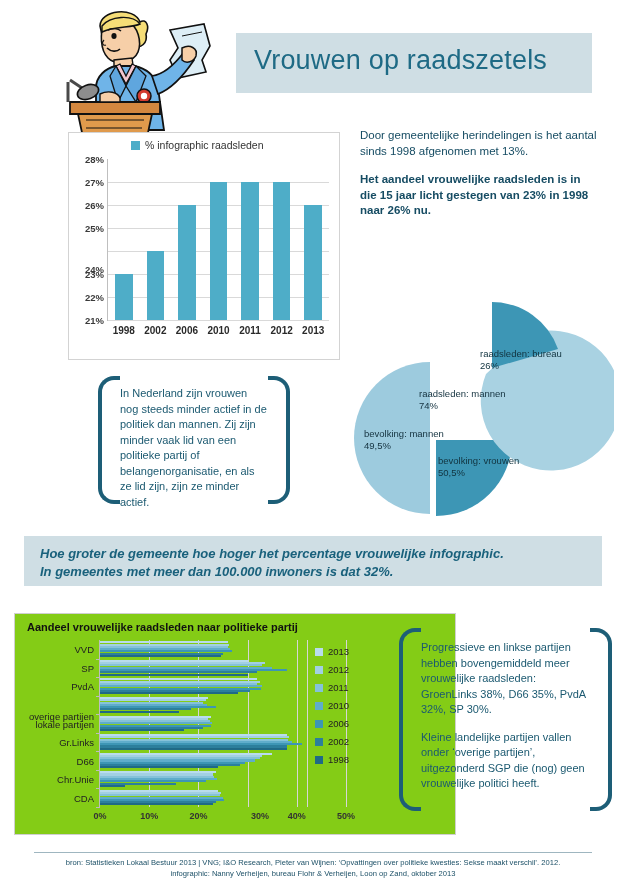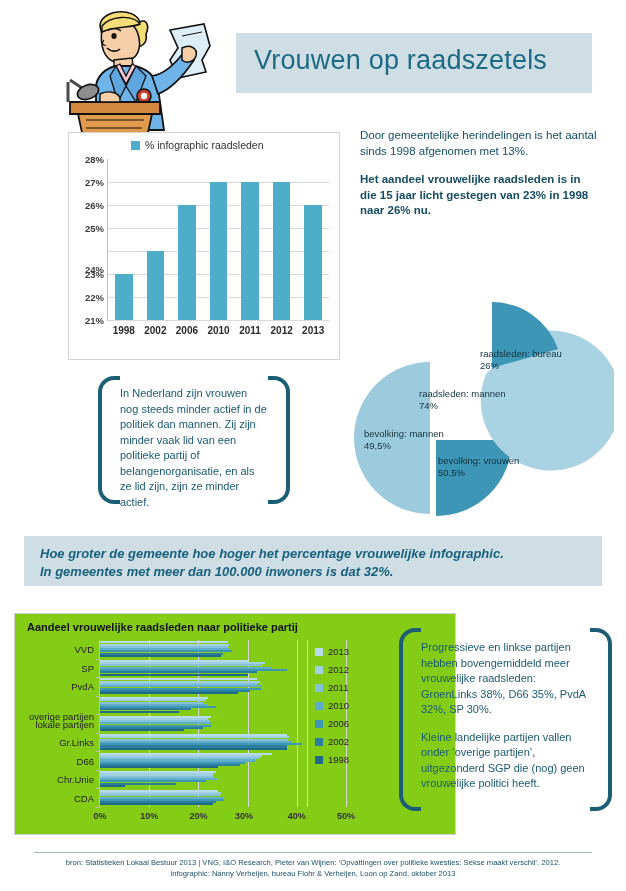--- a/index.html
+++ b/index.html
@@ -319,21 +319,21 @@
 
 <div id="party-panel">
   <div id="party-title">Aandeel vrouwelijke raadsleden naar politieke partij</div>
   <div id="party-plot">
       <div class="pp-xtick" style="left: 0px;">0%</div>
       <div class="pp-grid" style="left: 49.2px;"></div>
       <div class="pp-xtick" style="left: 49.2px;">10%</div>
       <div class="pp-grid" style="left: 98.4px;"></div>
       <div class="pp-xtick" style="left: 98.4px;">20%</div>
       <div class="pp-grid" style="left: 147.6px;"></div>
-      <div class="pp-xtick" style="left: 144px;">30%</div>
+      <div class="pp-xtick" style="left: 160px;">30%</div>
       <div class="pp-grid" style="left: 196.8px;"></div>
       <div class="pp-xtick" style="left: 196.8px;">40%</div>
       <div class="pp-grid" style="left: 246px;"></div>
       <div class="pp-xtick" style="left: 246px;">50%</div>
       <div class="pp-cat" style="top: 9.27778px;">VVD</div>
       <div class="pp-rowline" style="top: 18.5556px;"></div>
       <div class="pp-bar" style="top: 1.29889px; height: 2.07968px; width: 127.92px; background: rgb(185, 220, 237);"></div>
       <div class="pp-bar" style="top: 3.57857px; height: 2.07968px; width: 129.396px; background: rgb(162, 208, 227);"></div>
       <div class="pp-bar" style="top: 5.85825px; height: 2.07968px; width: 127.92px; background: rgb(133, 194, 217);"></div>
       <div class="pp-bar" style="top: 8.13794px; height: 2.07968px; width: 130.38px; background: rgb(95, 173, 203);"></div>

